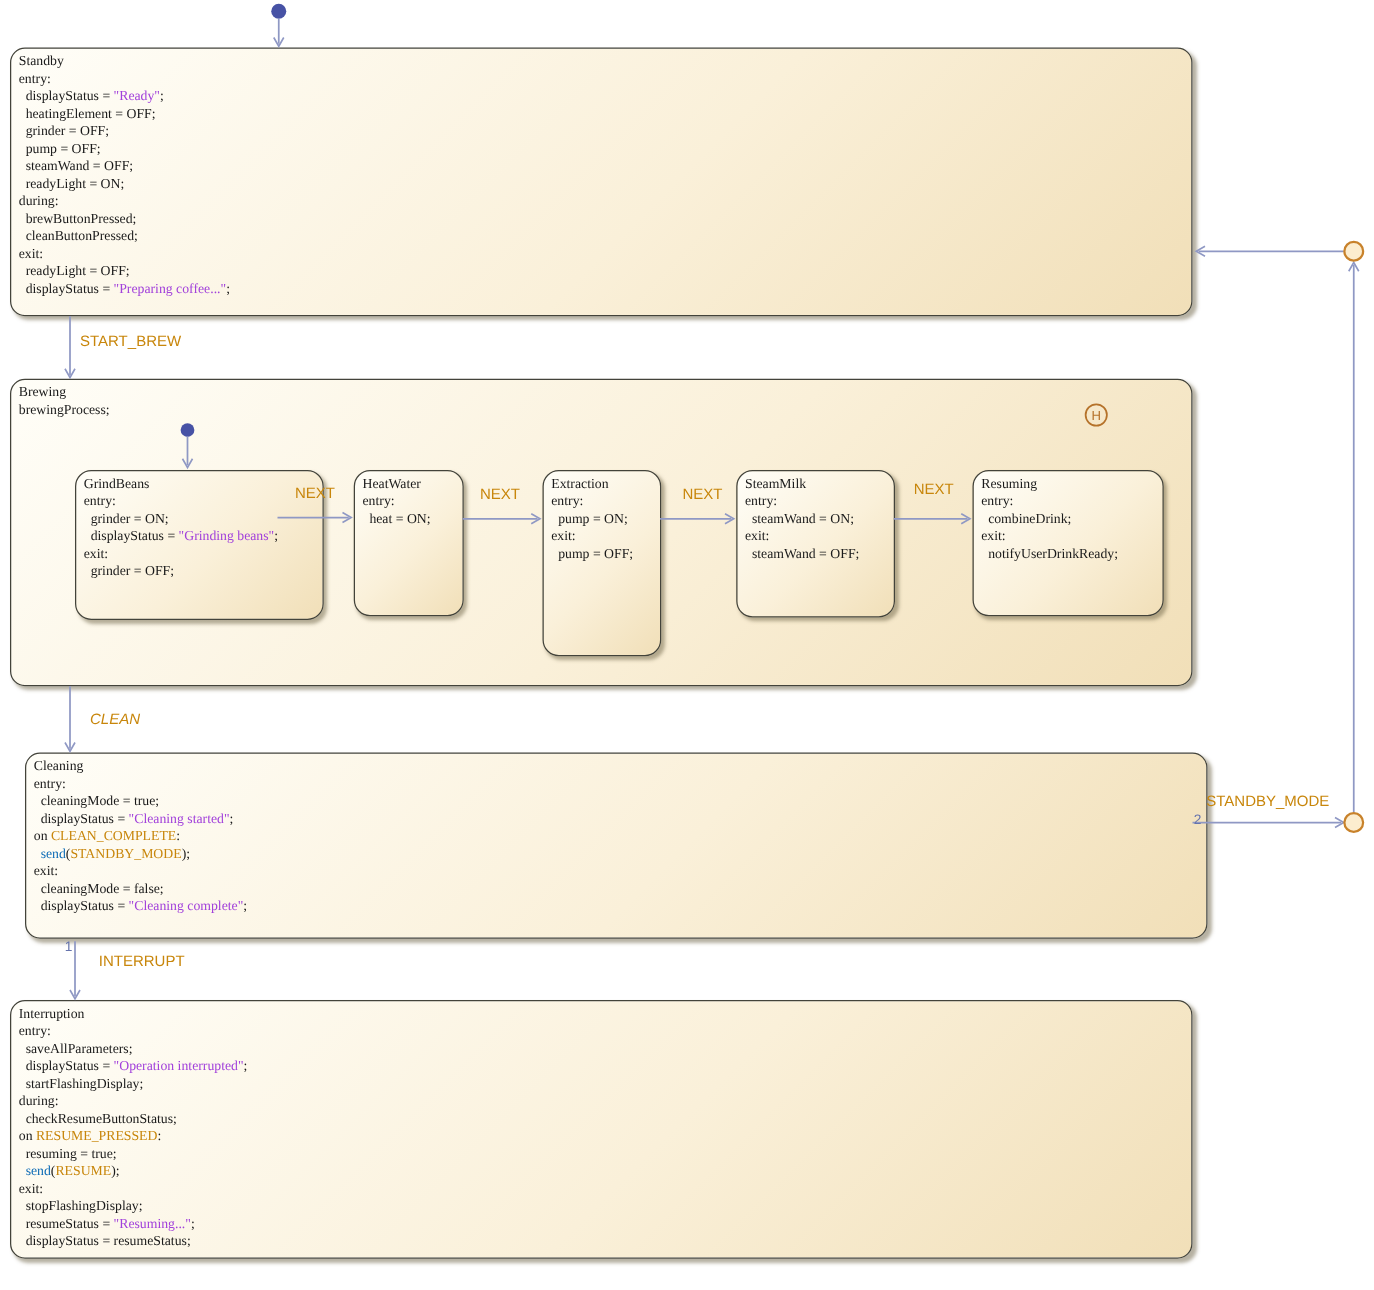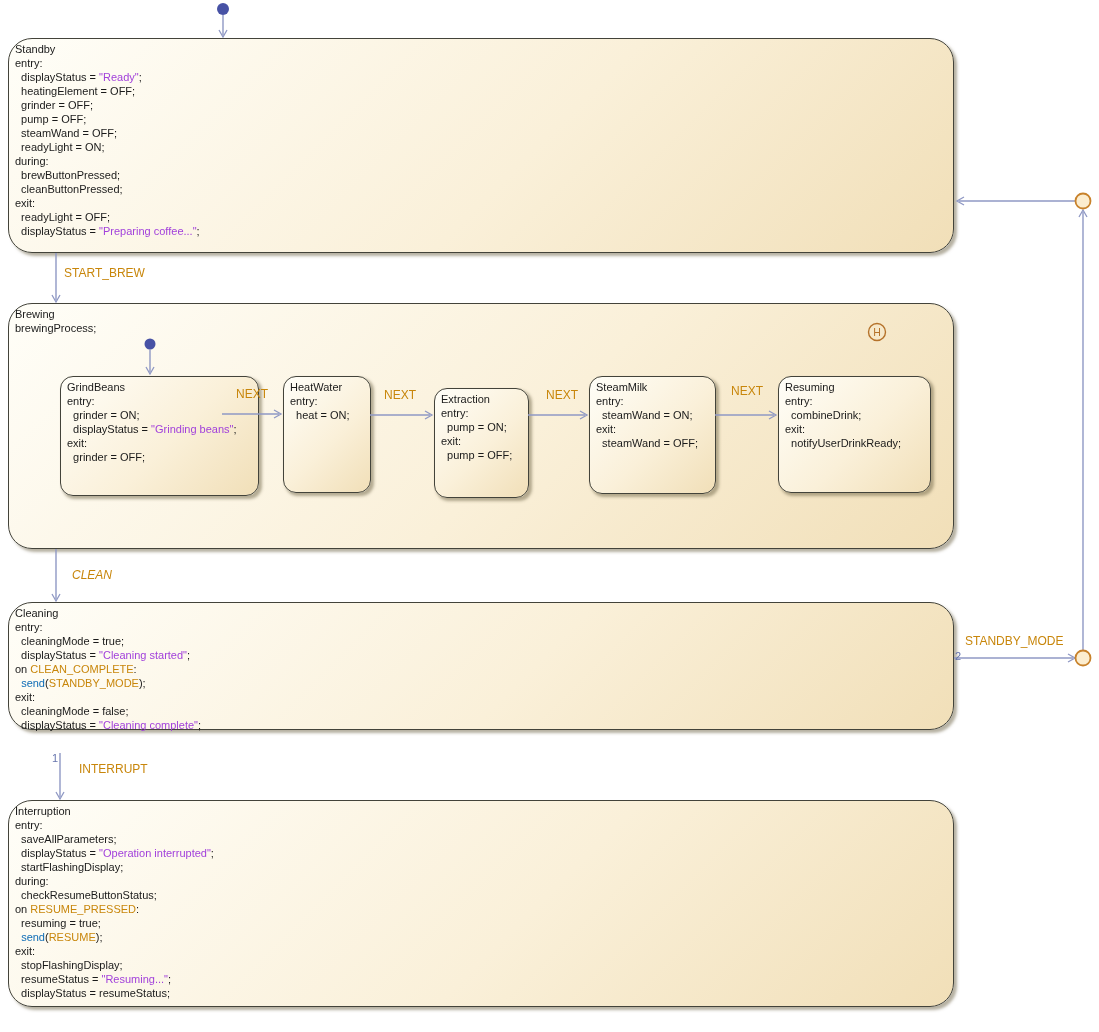--- a/index.html
+++ b/index.html
@@ -4,23 +4,24 @@
 <style>
   html,body { margin:0; padding:0; background:#ffffff; }
   .canvas {
     position:relative; width:1099px; height:1032px;
     background:#ffffff; overflow:hidden;
     font-family:"Liberation Sans", sans-serif;
   }
   .state {
     position:absolute; box-sizing:border-box;
     border:1.6px solid var(--state-border);
-    border-radius:24px;
+    border-radius:12px;
     background:linear-gradient(135deg, var(--state-fill-top) 0%, #faf0d9 55%, var(--state-fill-bottom) 100%);
     box-shadow:3px 3px 3px rgba(110,100,70,0.5);
+    font-family:Liberation Serif, serif;
   }
   .substate {
     position:absolute; box-sizing:border-box;
     border:1.5px solid var(--state-border);
     border-radius:13px;
     background:linear-gradient(135deg, var(--state-fill-top) 0%, #faf0d9 55%, var(--state-fill-bottom) 100%);
     box-shadow:2.5px 2.5px 3px rgba(110,100,70,0.5);
   }
   .code {
     position:absolute; left:0; top:0; right:0;
@@ -93,21 +94,21 @@
     </div>
 
     <div class="substate" style="left:274px;top:72px;width:88px;height:117px;">
       <div class="code">
           <div class="code-line"><span class="seg-p">HeatWater</span></div>
           <div class="code-line"><span class="seg-p">entry:</span></div>
           <div class="code-line"><span class="seg-p">  heat = ON;</span></div>
         </div>
     </div>
 
-    <div class="substate" style="left:425px;top:84px;width:95px;height:110px;">
+    <div class="substate" style="left:425px;top:72px;width:95px;height:149px;">
       <div class="code">
           <div class="code-line"><span class="seg-p">Extraction</span></div>
           <div class="code-line"><span class="seg-p">entry:</span></div>
           <div class="code-line"><span class="seg-p">  pump = ON;</span></div>
           <div class="code-line"><span class="seg-p">exit:</span></div>
           <div class="code-line"><span class="seg-p">  pump = OFF;</span></div>
         </div>
     </div>
 
     <div class="substate" style="left:580px;top:72px;width:127px;height:118px;">
@@ -124,21 +125,21 @@
       <div class="code">
           <div class="code-line"><span class="seg-p">Resuming</span></div>
           <div class="code-line"><span class="seg-p">entry:</span></div>
           <div class="code-line"><span class="seg-p">  combineDrink;</span></div>
           <div class="code-line"><span class="seg-p">exit:</span></div>
           <div class="code-line"><span class="seg-p">  notifyUserDrinkReady;</span></div>
         </div>
     </div>
   </div>
 
-  <div class="state" style="left:8px;top:602px;width:946px;height:128px;">
+  <div class="state" style="left:20px;top:602px;width:946px;height:149px;">
     <div class="code">
         <div class="code-line"><span class="seg-p">Cleaning</span></div>
         <div class="code-line"><span class="seg-p">entry:</span></div>
         <div class="code-line"><span class="seg-p">  cleaningMode = true;</span></div>
         <div class="code-line"><span class="seg-p">  displayStatus = </span><span class="seg-str">"Cleaning started"</span><span class="seg-p">;</span></div>
         <div class="code-line"><span class="seg-p">on </span><span class="seg-evt">CLEAN_COMPLETE</span><span class="seg-p">:</span></div>
         <div class="code-line"><span class="seg-p">  </span><span class="seg-kw">send</span><span class="seg-p">(</span><span class="seg-evt">STANDBY_MODE</span><span class="seg-p">);</span></div>
         <div class="code-line"><span class="seg-p">exit:</span></div>
         <div class="code-line"><span class="seg-p">  cleaningMode = false;</span></div>
         <div class="code-line"><span class="seg-p">  displayStatus = </span><span class="seg-str">"Cleaning complete"</span><span class="seg-p">;</span></div>

